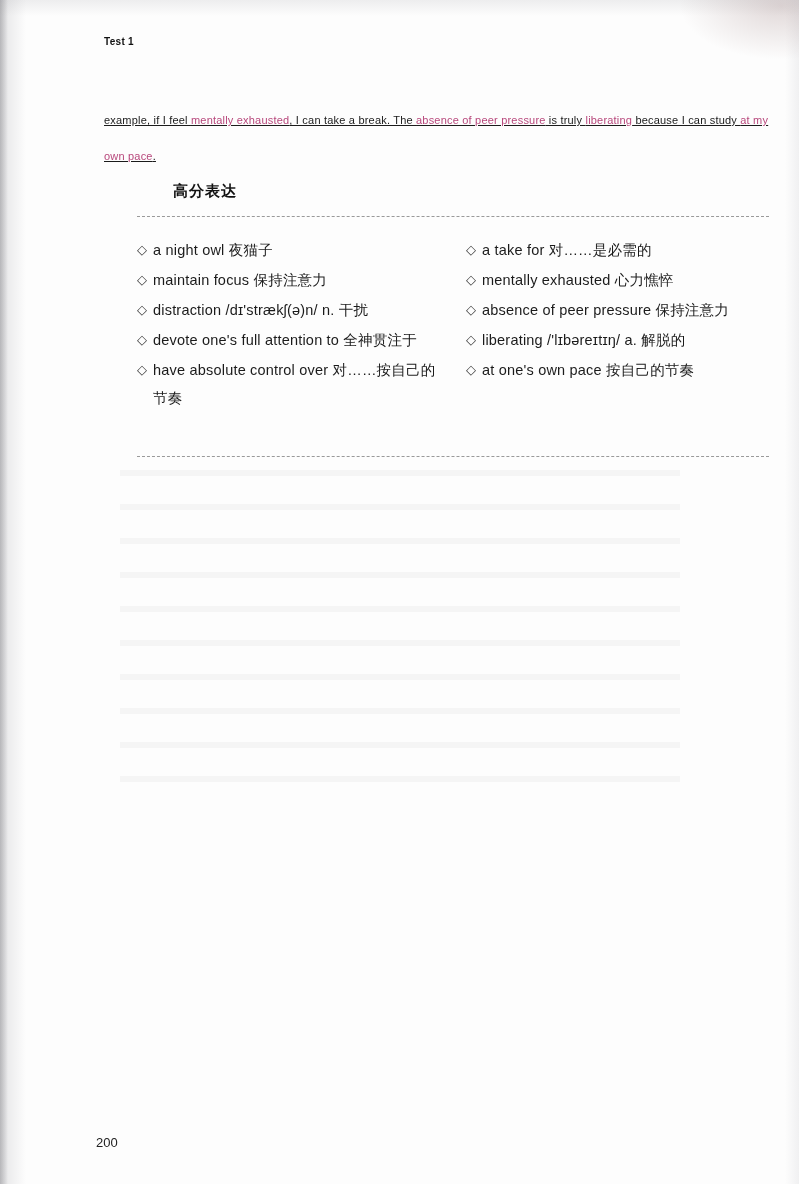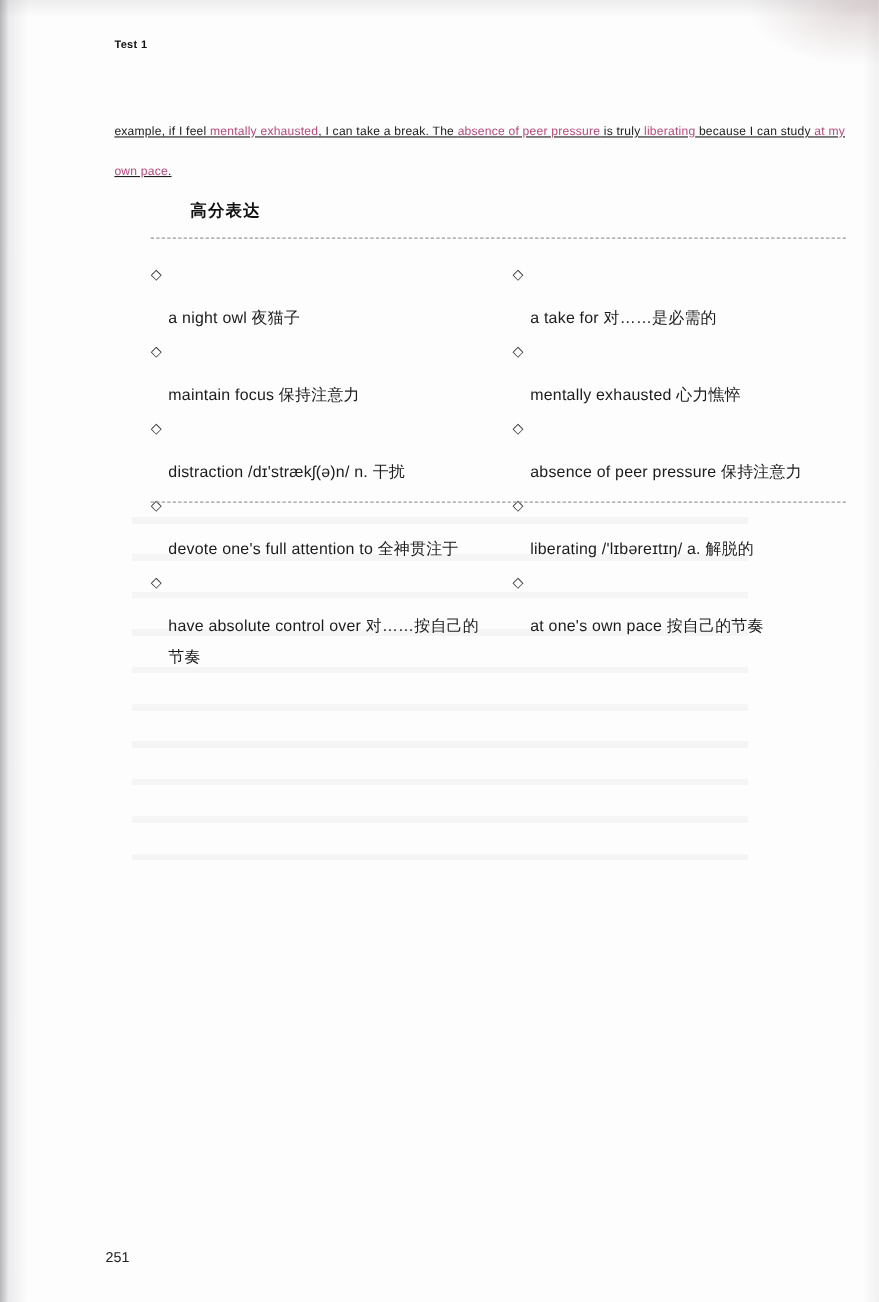--- a/index.html
+++ b/index.html
@@ -125,21 +125,20 @@
   .diamond {
     flex: 0 0 auto;
     width: 16px;
     font-size: 13px;
     color: #333;
     line-height: 28px;
   }
   .entry-text {
     flex: 1 1 auto;
     letter-spacing: 0.2px;
-    margin-top: 40px;
   }
 
   .page-number {
     position: absolute;
     left: 96px;
     top: 1135px;
     font-size: 13px;
     color: #222;
   }
 </style>
@@ -200,14 +199,14 @@
         </div>
         <div class="entry">
           <span class="diamond">◇</span>
           <span class="entry-text">at one's own pace 按自己的节奏</span>
         </div>
       </div>
   </div>
 
   <div class="rule bottom"></div>
 
-  <div class="page-number">251</div>
+  <div class="page-number">200</div>
 </div>
 
 </body></html>

